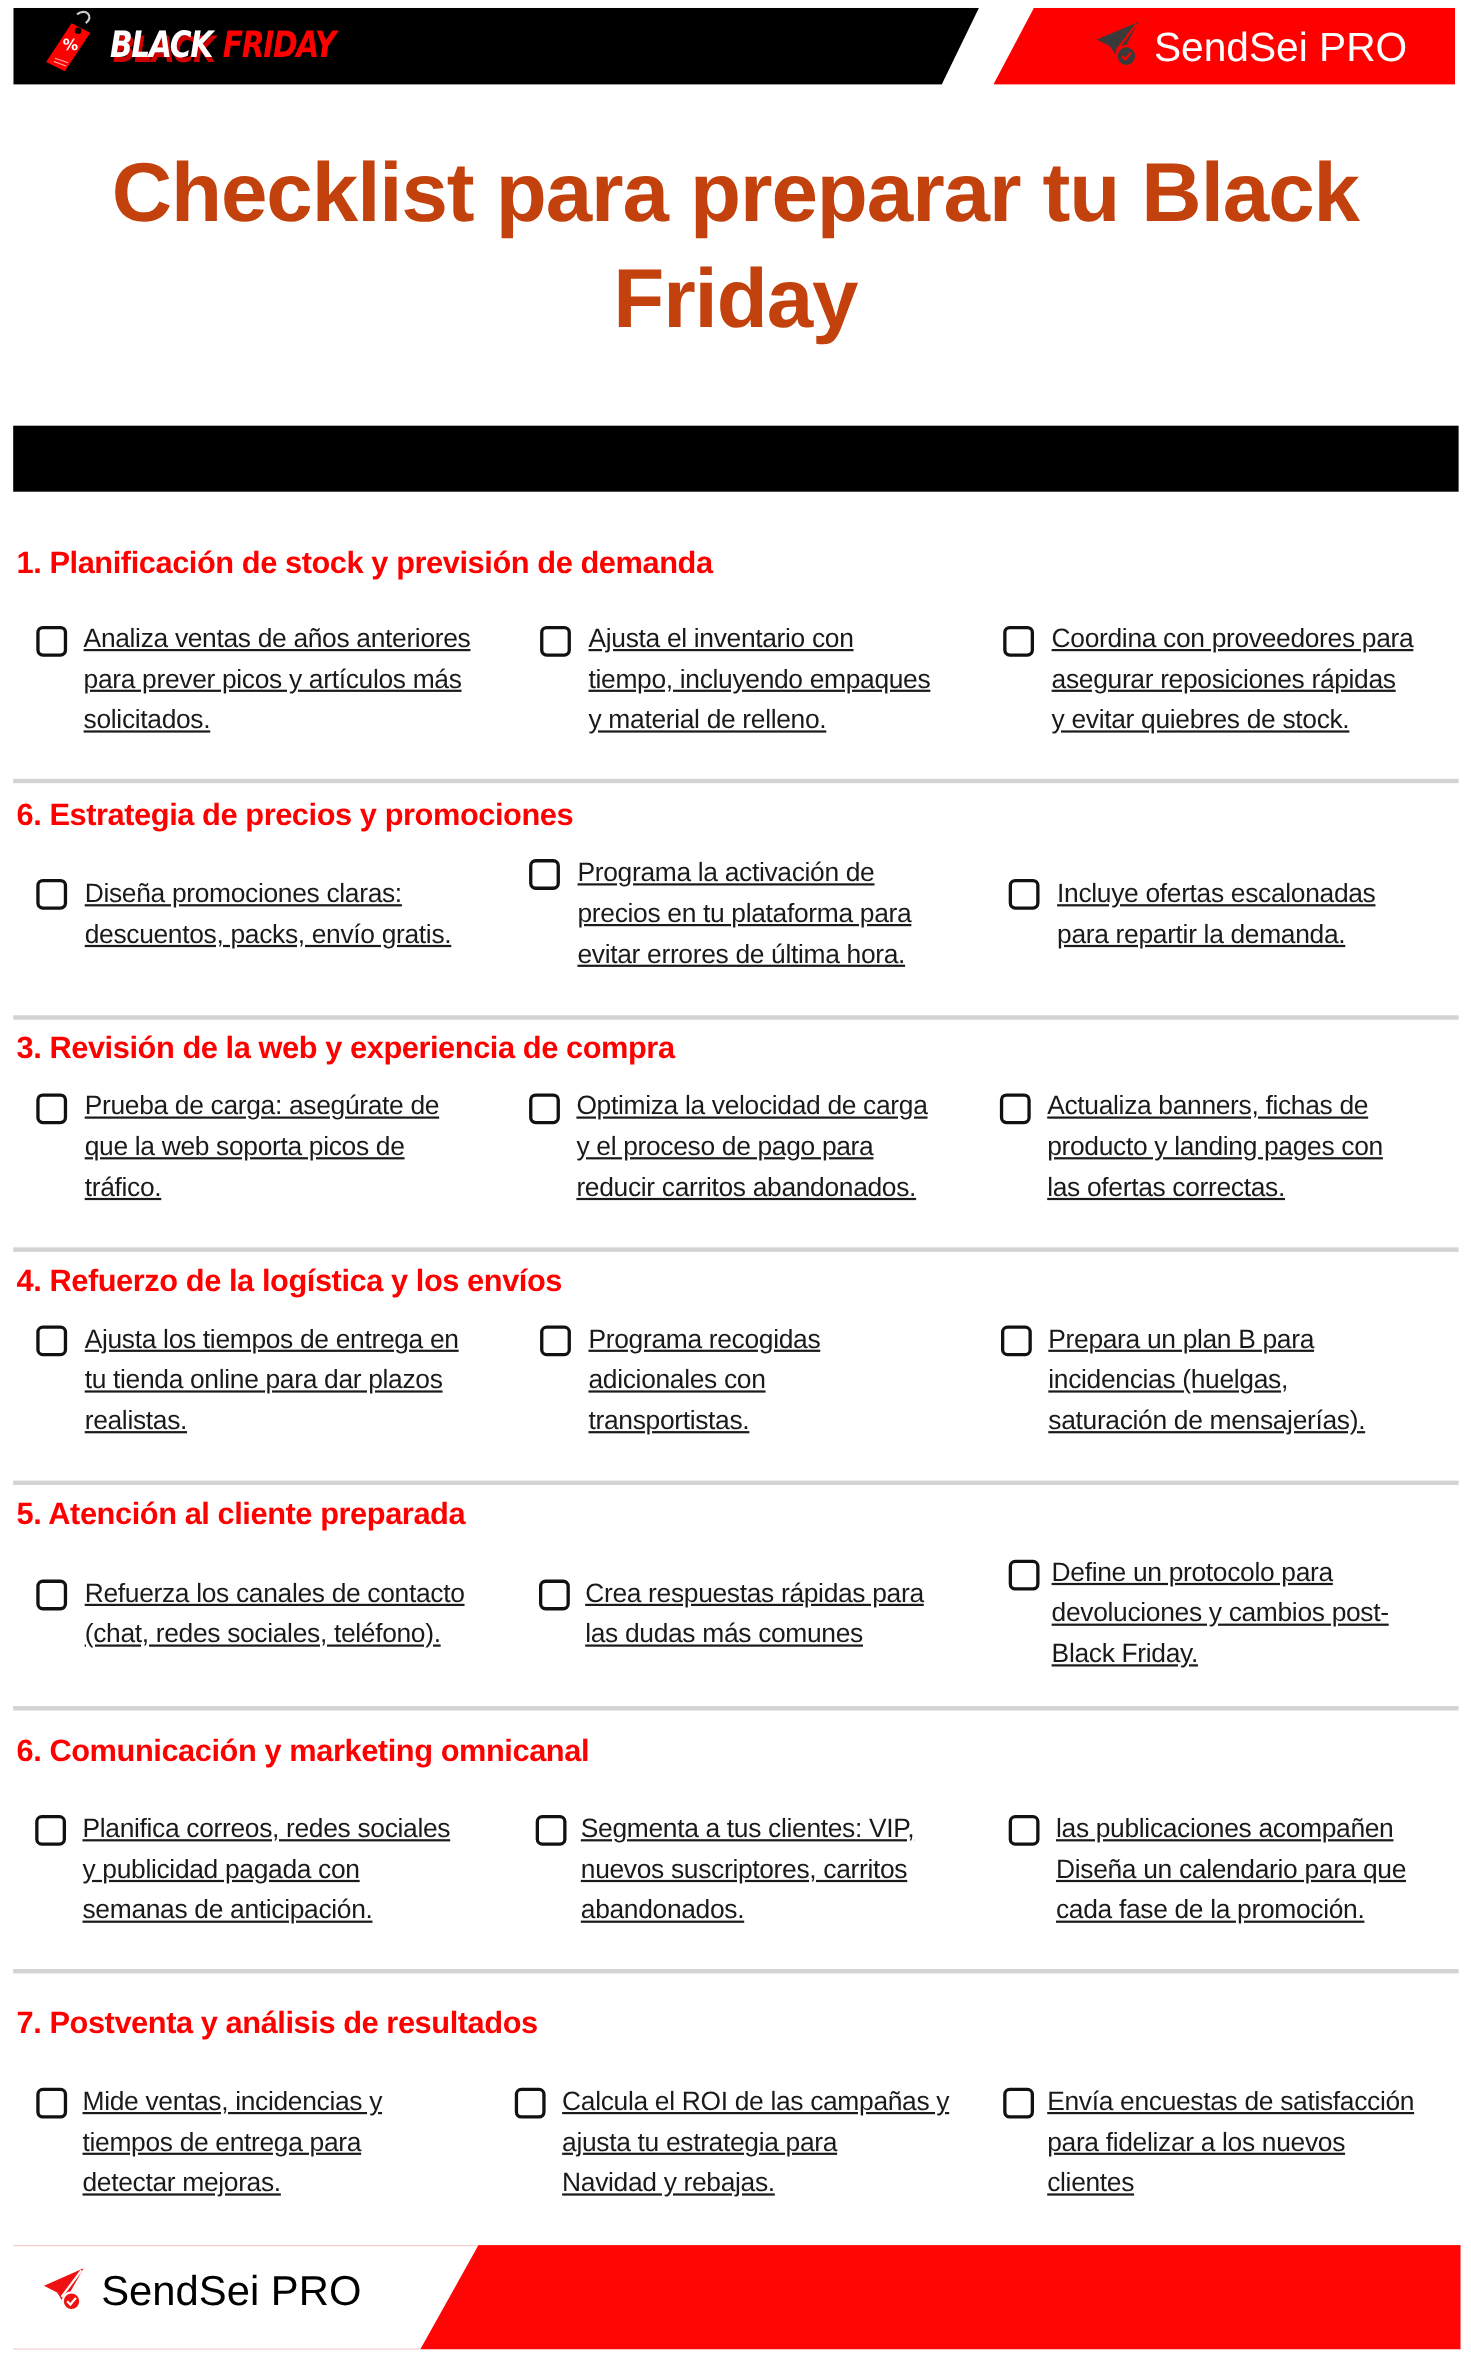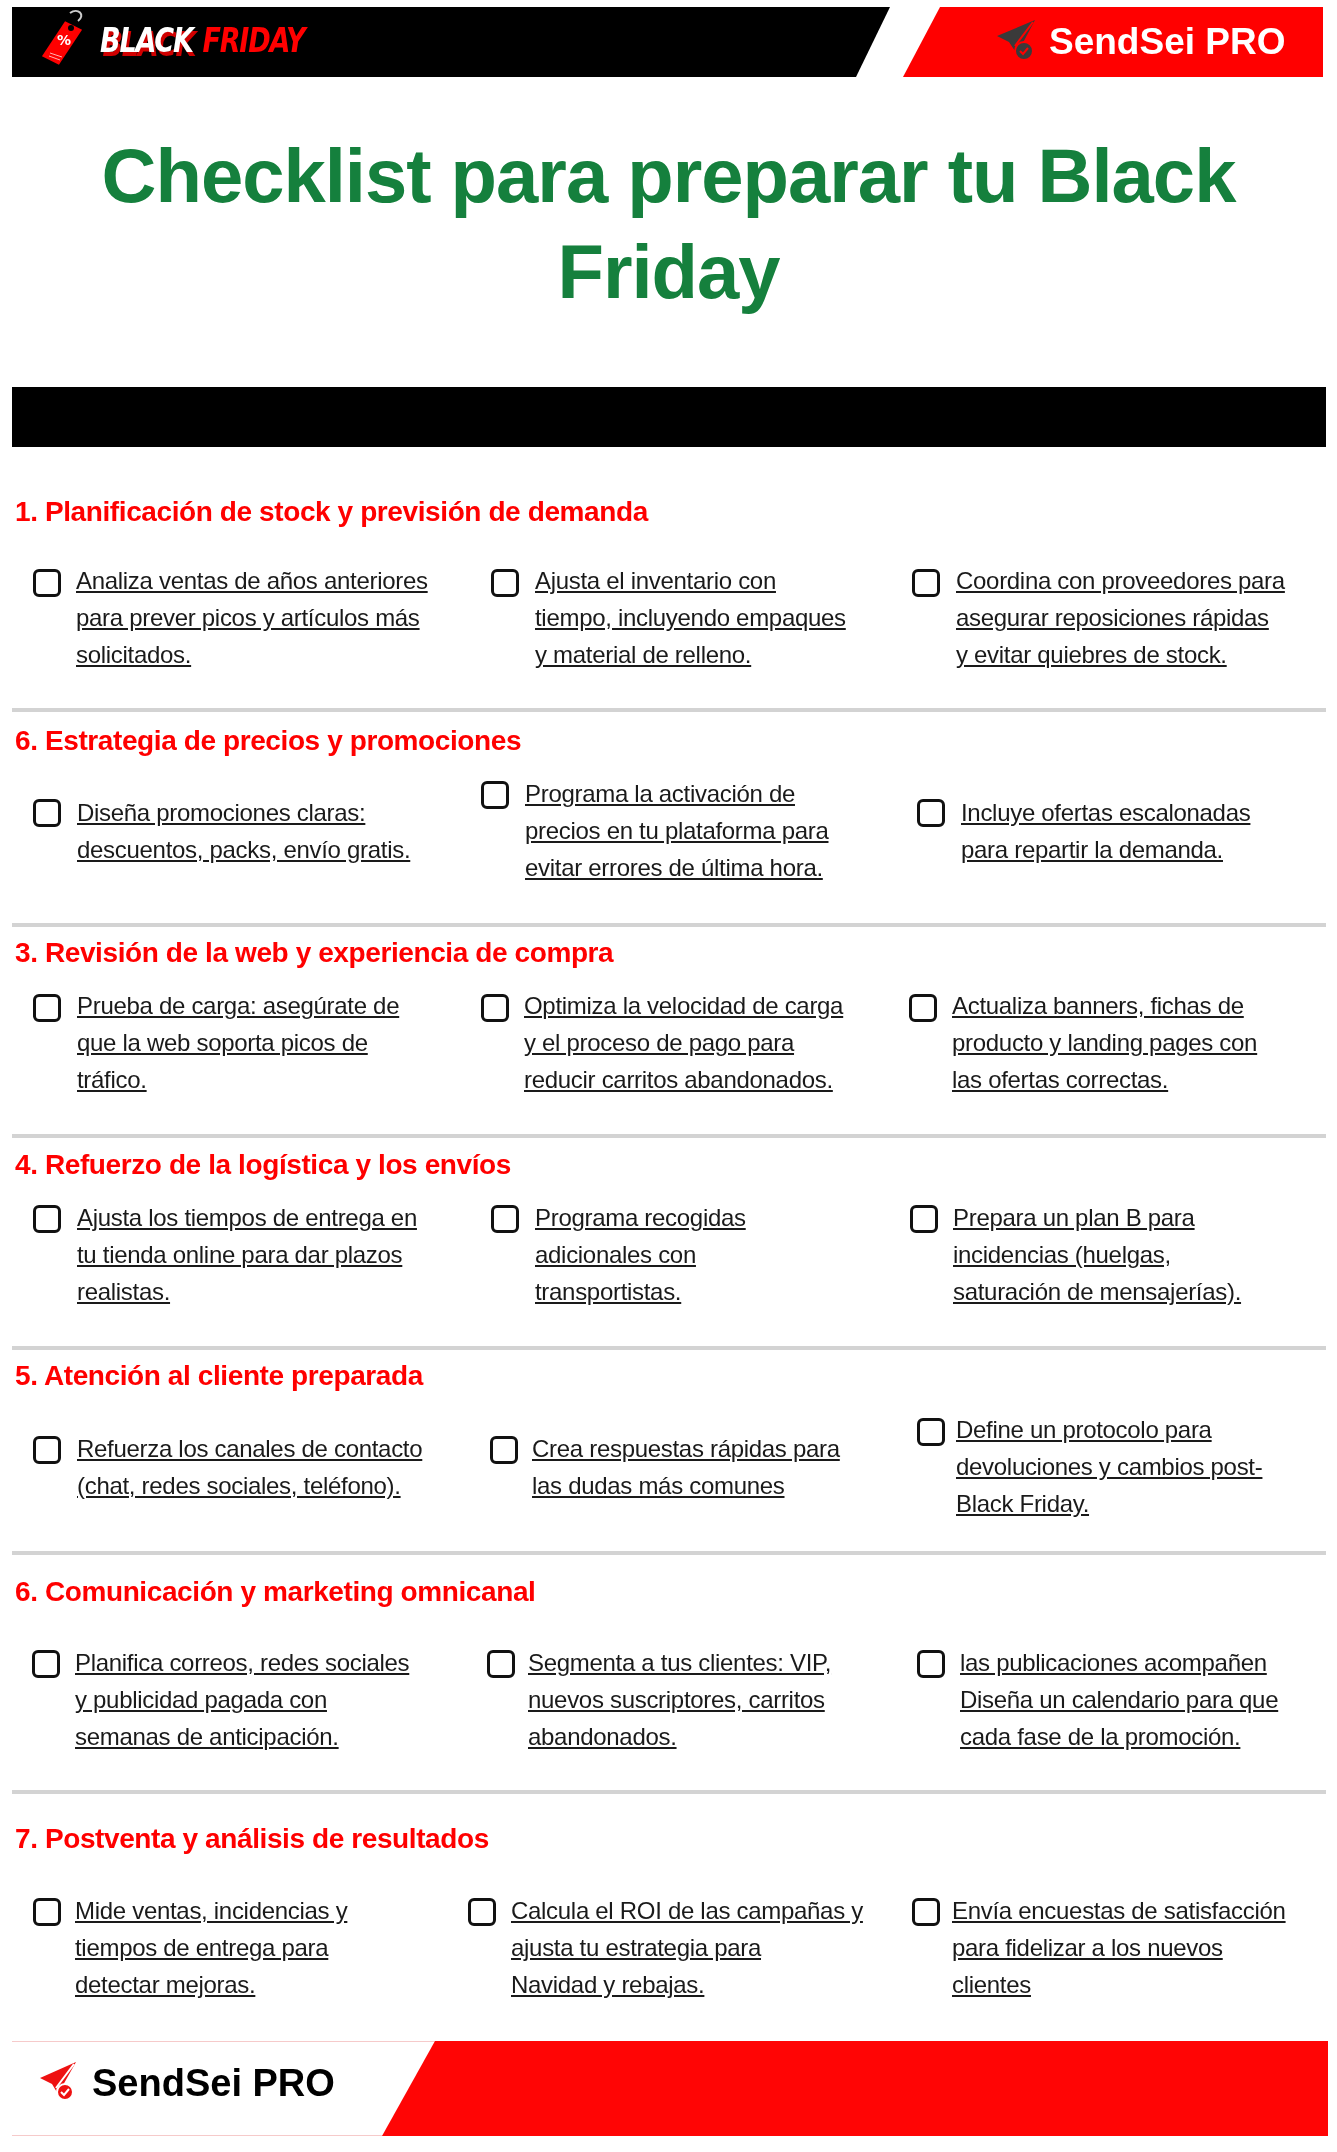--- a/index.html
+++ b/index.html
@@ -11,26 +11,26 @@
                clip-path:polygon(0 0,100% 0,calc(100% - 34px) 100%,0 100%); }
   .hdr-red { left:903px; top:7px; width:420px; height:70px; background:#ff0000;
              clip-path:polygon(37px 0,100% 0,100% 100%,0 100%); }
   .bf-logo { left:40px; top:10px; height:60px; display:flex; align-items:center; gap:10px; }
   .bf-text { font-family:"DejaVu Sans", sans-serif; font-weight:bold; font-style:italic;
              font-size:33px; letter-spacing:-1.5px; transform:scaleX(0.82); transform-origin:left center;
              white-space:nowrap; }
   .bf-black { color:#fff; text-shadow:3px 4px 0 #d00000; }
   .bf-friday { color:#ff0000; margin-left:12px; }
   .sp-logo { display:flex; align-items:center; gap:12px; }
-  .sp-text { font-family:"Liberation Sans", sans-serif; font-weight:bold; font-size:37px; white-space:nowrap; }
+  .sp-text { font-family:"Liberation Sans", sans-serif; font-weight:normal; font-size:37px; white-space:nowrap; }
   .hdr-logo { left:995px; top:18px; }
   .hdr-logo .sp-text { color:#fff; }
   
   .title { left:0; top:128px; width:1337px; text-align:center; font-size:76px; font-weight:bold;
-           line-height:96px; color:#15803d; letter-spacing:-1px; }
+           line-height:96px; color:#c2410c; letter-spacing:-1px; }
   .title-bar { left:12px; top:387px; width:1314px; height:60px; background:#000; }
   
   .sec-head { left:15px; font-size:28px; font-weight:bold; color:#ff0000; letter-spacing:-0.4px; white-space:nowrap; }
   .divider { left:12px; width:1314px; height:4px; background:#d3d3d3; }
   .cb { width:22px; height:22px; border:3.5px solid #111; border-radius:6px; background:#fff; }
   .item-text { font-size:24px; line-height:37px; color:#1a1a1a; letter-spacing:-0.3px; white-space:nowrap;text-decoration:underline; }
   
   .ftr-frame { left:12px; top:2041px; width:1316px; height:95px; border-top:1px solid #f6caca; border-bottom:1px solid #f6caca; box-sizing:border-box; }
   .ftr-red { left:382px; top:2041px; width:946px; height:95px; background:#ff0505;
              clip-path:polygon(53px 0,100% 0,100% 100%,0 100%); }

